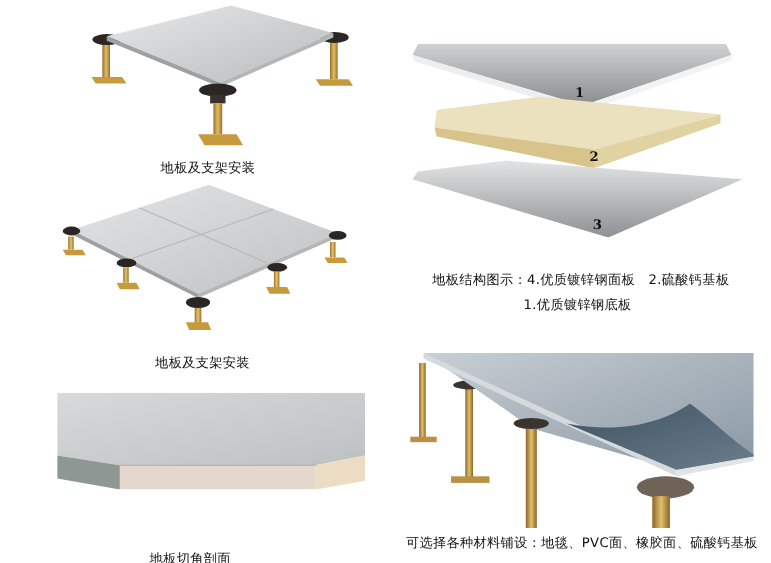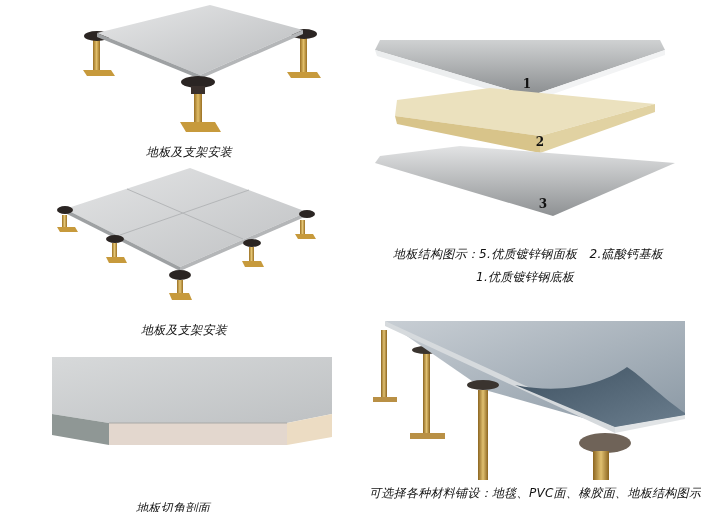--- a/index.html
+++ b/index.html
@@ -1,18 +1,18 @@
 <!DOCTYPE html>
 <html><head>
 <meta charset="utf-8">
 <style>
   html, body { margin:0; padding:0; background:#ffffff; }
   body { width:701px; height:512px; position:relative; overflow:hidden; font-family:"DejaVu Sans", sans-serif; }
   .panel { position:absolute; }
-  .caption { position:absolute; font-size:12px; color:#111; white-space:nowrap; letter-spacing:0.3px;font-style:italic; }
+  .caption { position:absolute; font-size:12px; color:#111; white-space:nowrap; letter-spacing:0.3px; }
   svg { display:block; }
   .num { font-family:"DejaVu Serif", serif; font-weight:bold; font-size:12px; fill:#111; }
 </style>
 </head>
 <body>
 
 <div class="panel" style="left:55px;top:0;width:280px;height:140px;">
   <svg width="280" height="140" viewBox="0 0 280 140">
     <defs>
       <linearGradient id="g1" x1="0" y1="0" x2="1" y2="1">
@@ -123,21 +123,21 @@
 
     <polygon points="22,62 115,50 280,66 165,98 20,78" fill="#ebe1be"></polygon>
     <polygon points="20,78 165,98 165,115 22,86" fill="#d8c48a"></polygon>
     <polygon points="165,98 280,66 280,74 165,115" fill="#e1d2a2"></polygon>
     <text class="num" x="165" y="108" text-anchor="middle">2</text>
 
     <polygon points="5,118 85,108 300,125 178,178 0,125" fill="url(#bot)"></polygon>
     <text class="num" x="168" y="170" text-anchor="middle">3</text>
   </svg>
 </div>
-<div class="caption" style="left:393px;top:246px;">地板结构图示：5.优质镀锌钢面板　2.硫酸钙基板</div>
+<div class="caption" style="left:393px;top:246px;">地板结构图示：4.优质镀锌钢面板　2.硫酸钙基板</div>
 <div class="caption" style="left:476px;top:269px;">1.优质镀锌钢底板</div>
 
 <div class="panel" style="left:365px;top:315px;width:336px;height:165px;">
   <svg width="336" height="165" viewBox="0 0 336 165">
     <defs>
       <linearGradient id="carp" x1="0" y1="0" x2="1" y2="1">
         <stop offset="0" stop-color="#c8ced4"></stop>
           <stop offset="1" stop-color="#8a98a4"></stop>
       </linearGradient>
       <linearGradient id="curl" x1="0" y1="0" x2="1" y2="1">
@@ -167,13 +167,13 @@
 
     <path d="M150,70 C200,80 240,68 262,52 C275,60 300,85 320,98 L320,100 L250,112 Z" fill="url(#curl)"></path>
 
     <ellipse cx="118" cy="70" rx="16" ry="5" fill="#3a342f"></ellipse>
     <rect x="113" y="75" width="10" height="90" fill="url(#brass5)"></rect>
 
     <ellipse cx="240" cy="128" rx="26" ry="10" fill="#6f6358"></ellipse>
     <rect x="228" y="136" width="16" height="29" fill="url(#brass5)"></rect>
   </svg>
 </div>
-<div class="caption" style="left:369px;top:485px;">可选择各种材料铺设：地毯、PVC面、橡胶面、地板结构图示</div>
+<div class="caption" style="left:369px;top:485px;">可选择各种材料铺设：地毯、PVC面、橡胶面、硫酸钙基板</div>
 
 </body></html>

